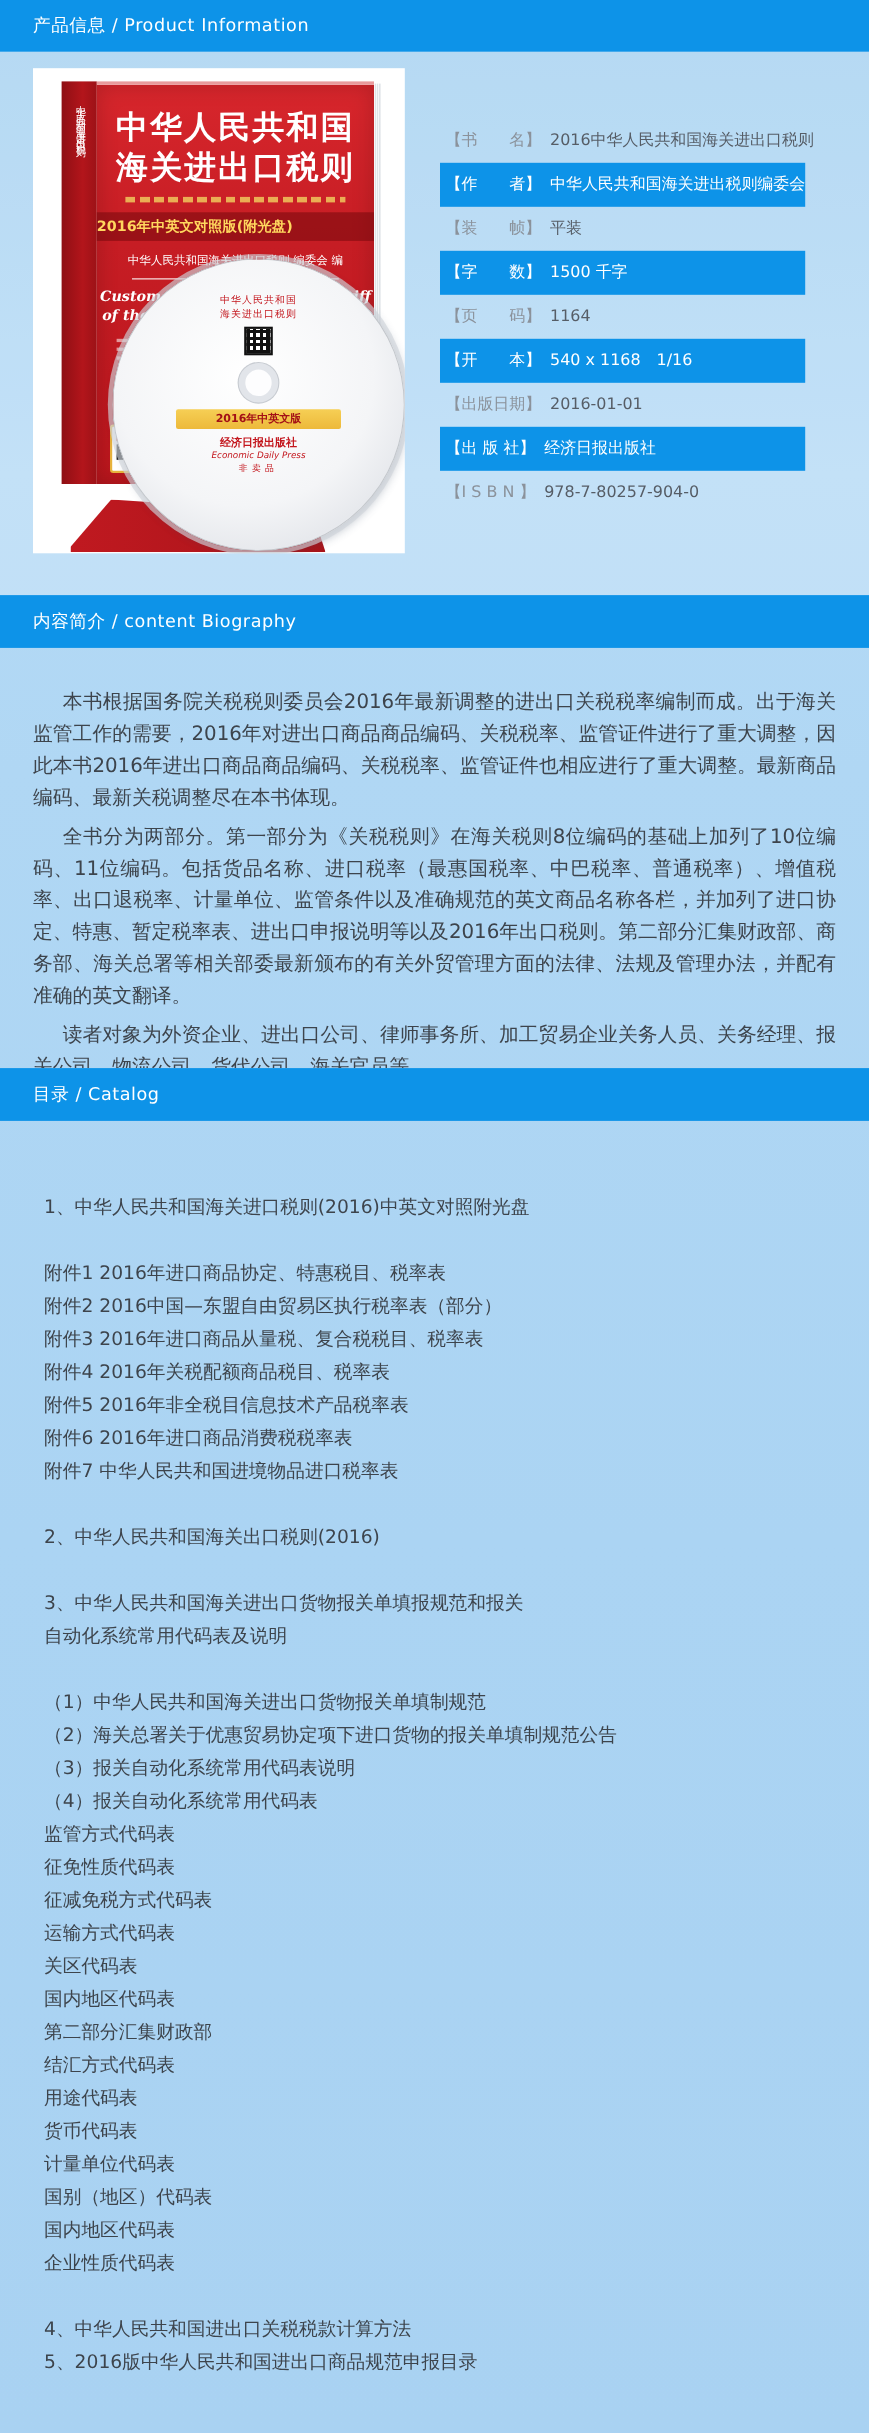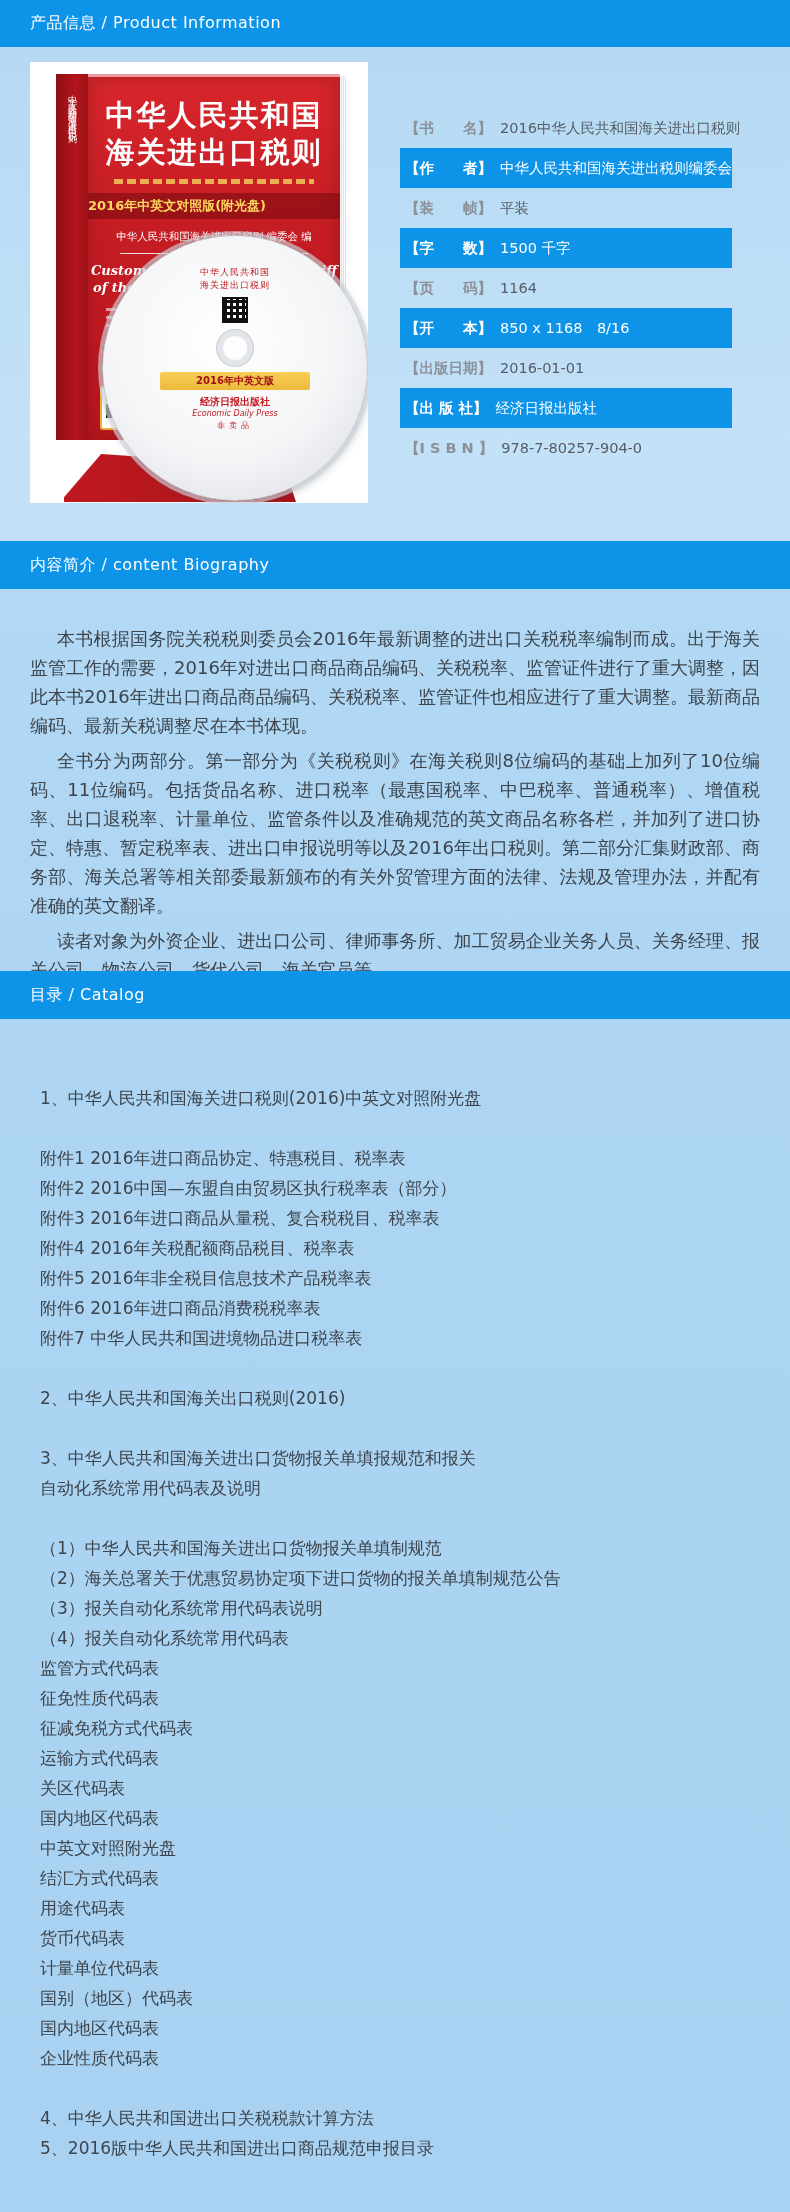--- a/index.html
+++ b/index.html
@@ -85,21 +85,21 @@
                      repeating-linear-gradient(90deg,#111 0 3px,#fff 3px 6px);
   }
   .d-hole { width:36px; height:36px; border-radius:50%; margin:7px auto 0; background:#fdfdfe; border:6px solid #e2e5ea; box-shadow:0 0 0 1px #c7cbd1; }
   .d-band { width:150px; margin:6px auto 0; background:linear-gradient(#f6cf55,#edb93a); color:#a31016; font-size:10px; font-weight:bold; text-align:center; padding:2px 0; border-radius:2px; }
   .d-pub1 { margin-top:5px; color:#c3161d; font-size:10px; font-weight:bold; text-align:center; }
   .d-pub2 { color:#c3161d; font-size:8px; font-style:italic; text-align:center; }
   .d-nfs { margin-top:2px; color:#c3161d; font-size:8px; text-align:center; letter-spacing:4px; }
   
   .details { position:absolute; left:400px; top:61px; width:332px; }
   .drow { height:40px; line-height:40px; font-size:14.5px; white-space:nowrap; padding-left:5px; color:#565d66; }
-  .drow .lab { color:#8b929b; margin-right:8px;font-weight:bold; }
+  .drow .lab { color:#8b929b; margin-right:8px; }
   .drow.hl { background:#0d93e8; color:#fff; }
   .drow.hl .lab { color:#fff; }
   
   .intro { height:382px; padding:35px 30px 0; overflow:hidden;border-radius:20px; }
   .intro p { font-size:18px; line-height:29px; color:#3d444c; text-align:justify; text-indent:1.5em; margin-bottom:6px; }
   
   .catalog { height:1193px; padding:64px 30px 12px 40px; overflow:hidden; }
   .catalog .cl { font-size:17px; line-height:30px; min-height:30px; color:#3d444c; white-space:nowrap; }
 </style>
 </head>
@@ -148,21 +148,21 @@
       <div class="d-nfs">非卖品</div>
     </div>
   </div>
 
   <div class="details" id="details">
       <div class="drow"><span class="lab">【书　　名】</span><span>2016中华人民共和国海关进出口税则</span></div>
       <div class="drow hl"><span class="lab">【作　　者】</span><span>中华人民共和国海关进出税则编委会</span></div>
       <div class="drow"><span class="lab">【装　　帧】</span><span>平装</span></div>
       <div class="drow hl"><span class="lab">【字　　数】</span><span>1500 千字</span></div>
       <div class="drow"><span class="lab">【页　　码】</span><span>1164</span></div>
-      <div class="drow hl"><span class="lab">【开　　本】</span><span>850 x 1168　8/16</span></div>
+      <div class="drow hl"><span class="lab">【开　　本】</span><span>540 x 1168　1/16</span></div>
       <div class="drow"><span class="lab">【出版日期】</span><span>2016-01-01</span></div>
       <div class="drow hl"><span class="lab">【出 版 社】</span><span>经济日报出版社</span></div>
       <div class="drow"><span class="lab">【I S B N 】</span><span>978-7-80257-904-0</span></div>
     </div>
 </section>
 
 <div class="hdr hdr2">
   <span>内容简介 / content Biography</span>
 </div>
 
@@ -195,21 +195,21 @@
     <div class="cl">（1）中华人民共和国海关进出口货物报关单填制规范</div>
     <div class="cl">（2）海关总署关于优惠贸易协定项下进口货物的报关单填制规范公告</div>
     <div class="cl">（3）报关自动化系统常用代码表说明</div>
     <div class="cl">（4）报关自动化系统常用代码表</div>
     <div class="cl">监管方式代码表</div>
     <div class="cl">征免性质代码表</div>
     <div class="cl">征减免税方式代码表</div>
     <div class="cl">运输方式代码表</div>
     <div class="cl">关区代码表</div>
     <div class="cl">国内地区代码表</div>
-    <div class="cl">中英文对照附光盘</div>
+    <div class="cl">第二部分汇集财政部</div>
     <div class="cl">结汇方式代码表</div>
     <div class="cl">用途代码表</div>
     <div class="cl">货币代码表</div>
     <div class="cl">计量单位代码表</div>
     <div class="cl">国别（地区）代码表</div>
     <div class="cl">国内地区代码表</div>
     <div class="cl">企业性质代码表</div>
     <div class="cl">&nbsp;</div>
     <div class="cl">4、中华人民共和国进出口关税税款计算方法</div>
     <div class="cl">5、2016版中华人民共和国进出口商品规范申报目录</div>

